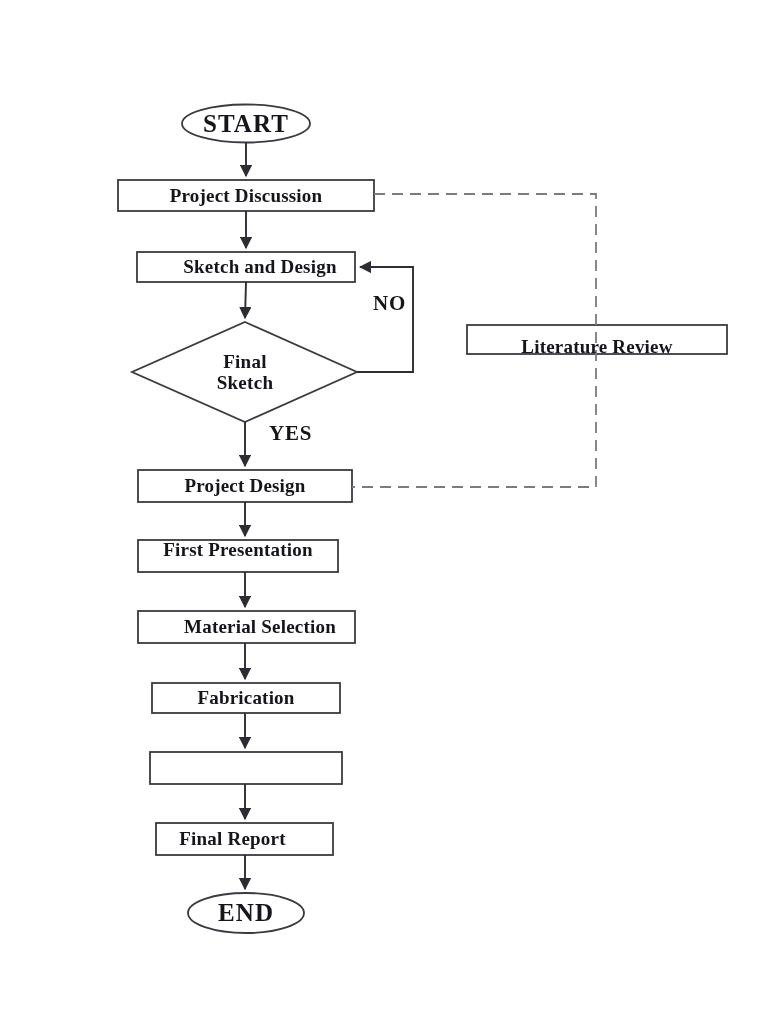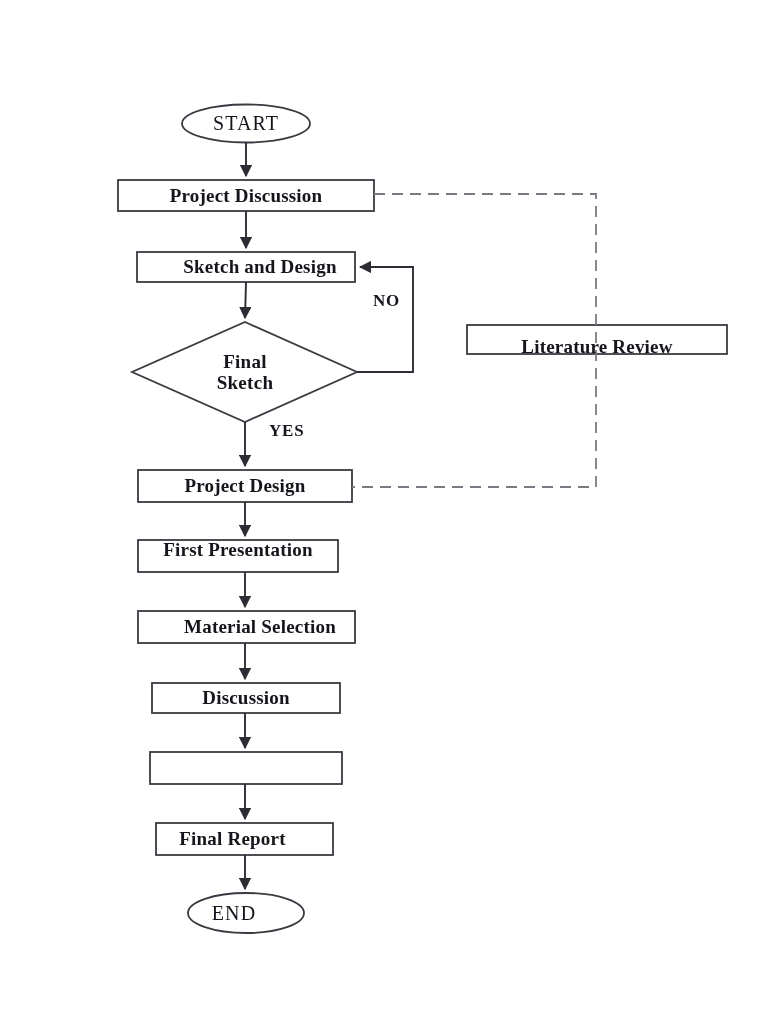--- a/index.html
+++ b/index.html
@@ -37,38 +37,38 @@
     text-align: center;
     font-family: "Liberation Serif", "DejaVu Serif", serif;
     font-weight: 700;
     color: #15151c;
     letter-spacing: 0.2px;
     line-height: 1.12;
     white-space: pre-line;
     pointer-events: none;
   }
   .terminal-label {
-    font-size: 20px;
-    font-weight: 400;
+    font-size: 25px;
+    font-weight: 700;
     letter-spacing: 1.1px;
     text-align: right;
   }
   .process-label {
     font-size: 19px;
     font-weight: 700;
   }
   .decision-label {
     font-size: 19px;
     font-weight: 700;
     letter-spacing: 0.3px;
   }
   .edge-label {
     position: absolute;
     font-family: "Liberation Serif", "DejaVu Serif", serif;
-    font-size: 17px;
+    font-size: 21px;
     font-weight: 700;
     color: #15151c;
     letter-spacing: 0.8px;
     pointer-events: none;
     text-align: right;
   }
   .hit {
     position: absolute;
     background: transparent;
   }
@@ -150,26 +150,26 @@
 Sketch</div>
 
   <div class="node-label process-label" style="left:467px; top:332px; width:260px; height:29px;">Literature Review</div>
 
   <div class="node-label process-label" style="left:138px; top:470px; width:214px; height:32px;">Project Design</div>
 
   <div class="node-label process-label" style="left:138px; top:540px; width:200px; height:20px;">First Presentation</div>
 
   <div class="node-label process-label" style="left:138px; top:611px; width:244px; height:32px;">Material Selection</div>
 
-  <div class="node-label process-label" style="left:152px; top:683px; width:188px; height:30px;">Discussion</div>
+  <div class="node-label process-label" style="left:152px; top:683px; width:188px; height:30px;">Fabrication</div>
 
 
   <div class="node-label process-label" style="left:144px; top:823px; width:177px; height:32px;">Final Report</div>
 
-  <div class="node-label terminal-label" style="left:176px; top:893px; width:116px; height:40px;">END</div>
+  <div class="node-label terminal-label" style="left:188px; top:893px; width:116px; height:40px;">END</div>
 
   <div class="edge-label" style="left:373px; top:291px;">NO</div>
 
   <div class="edge-label" style="left:269px; top:421px;">YES</div>
 
   <div class="hit" style="left:182px; top:105px; width:128px; height:38px;"></div>
   <div class="hit" style="left:118px; top:180px; width:256px; height:31px;"></div>
   <div class="hit" style="left:137px; top:252px; width:218px; height:30px;"></div>
   <div class="hit" style="left:132px; top:322px; width:225px; height:100px;"></div>
   <div class="hit" style="left:467px; top:325px; width:260px; height:29px;"></div>

